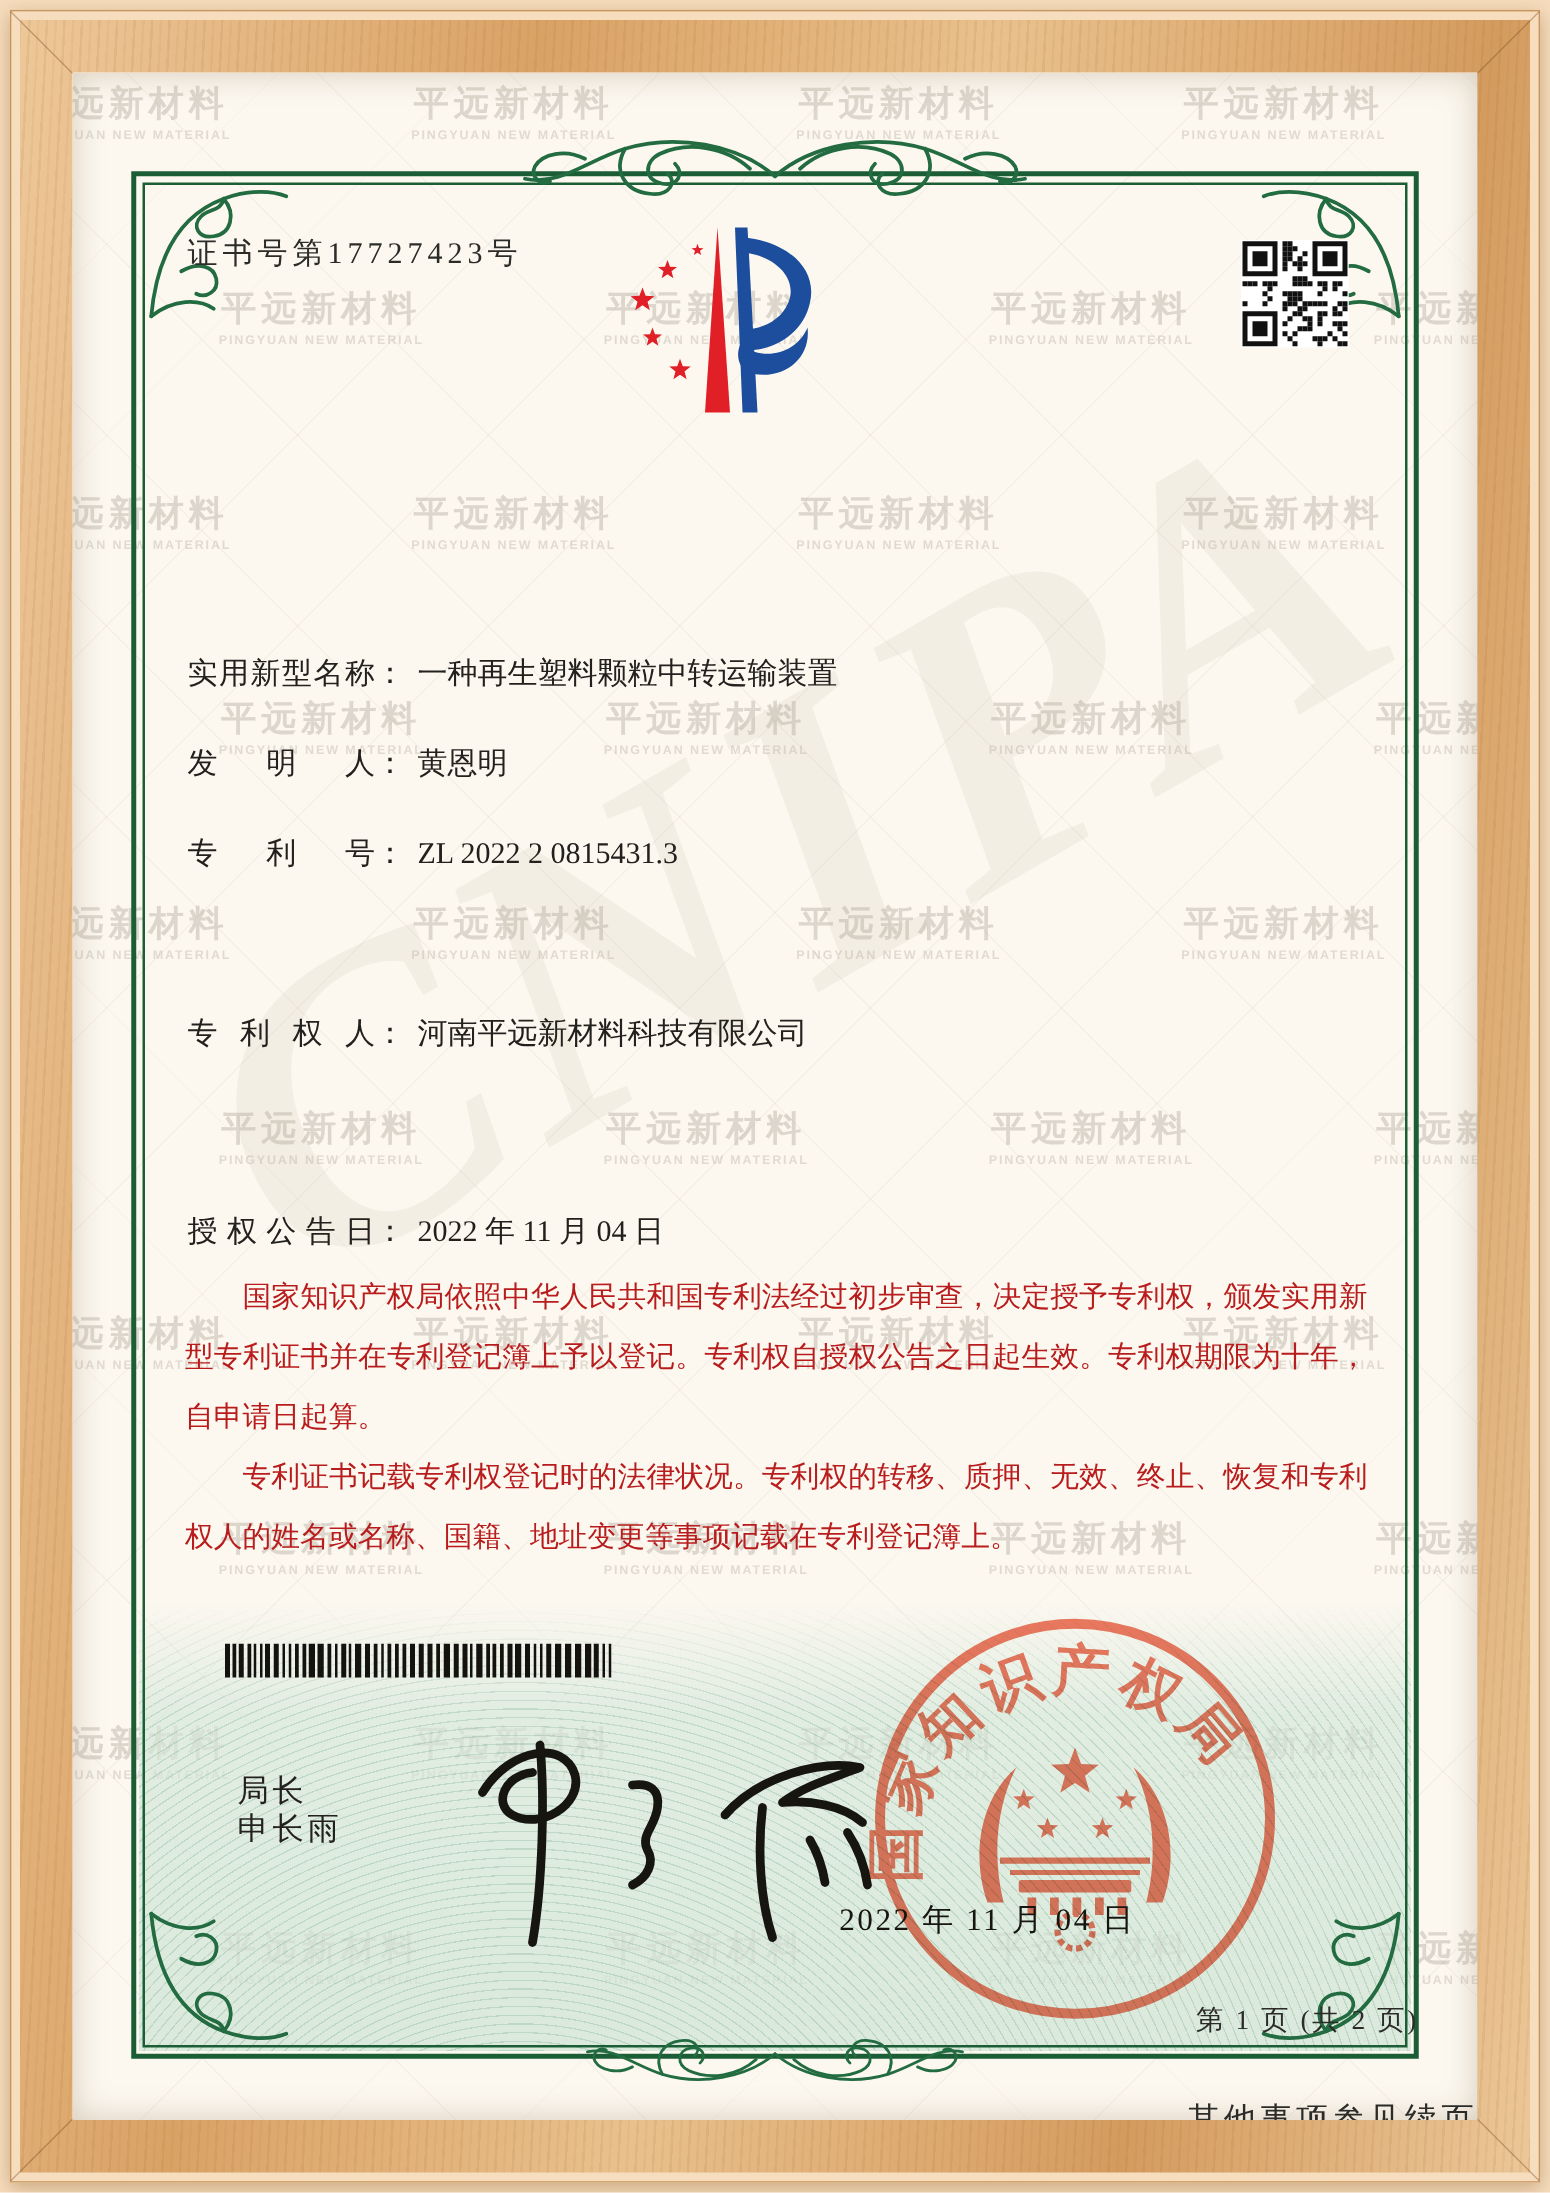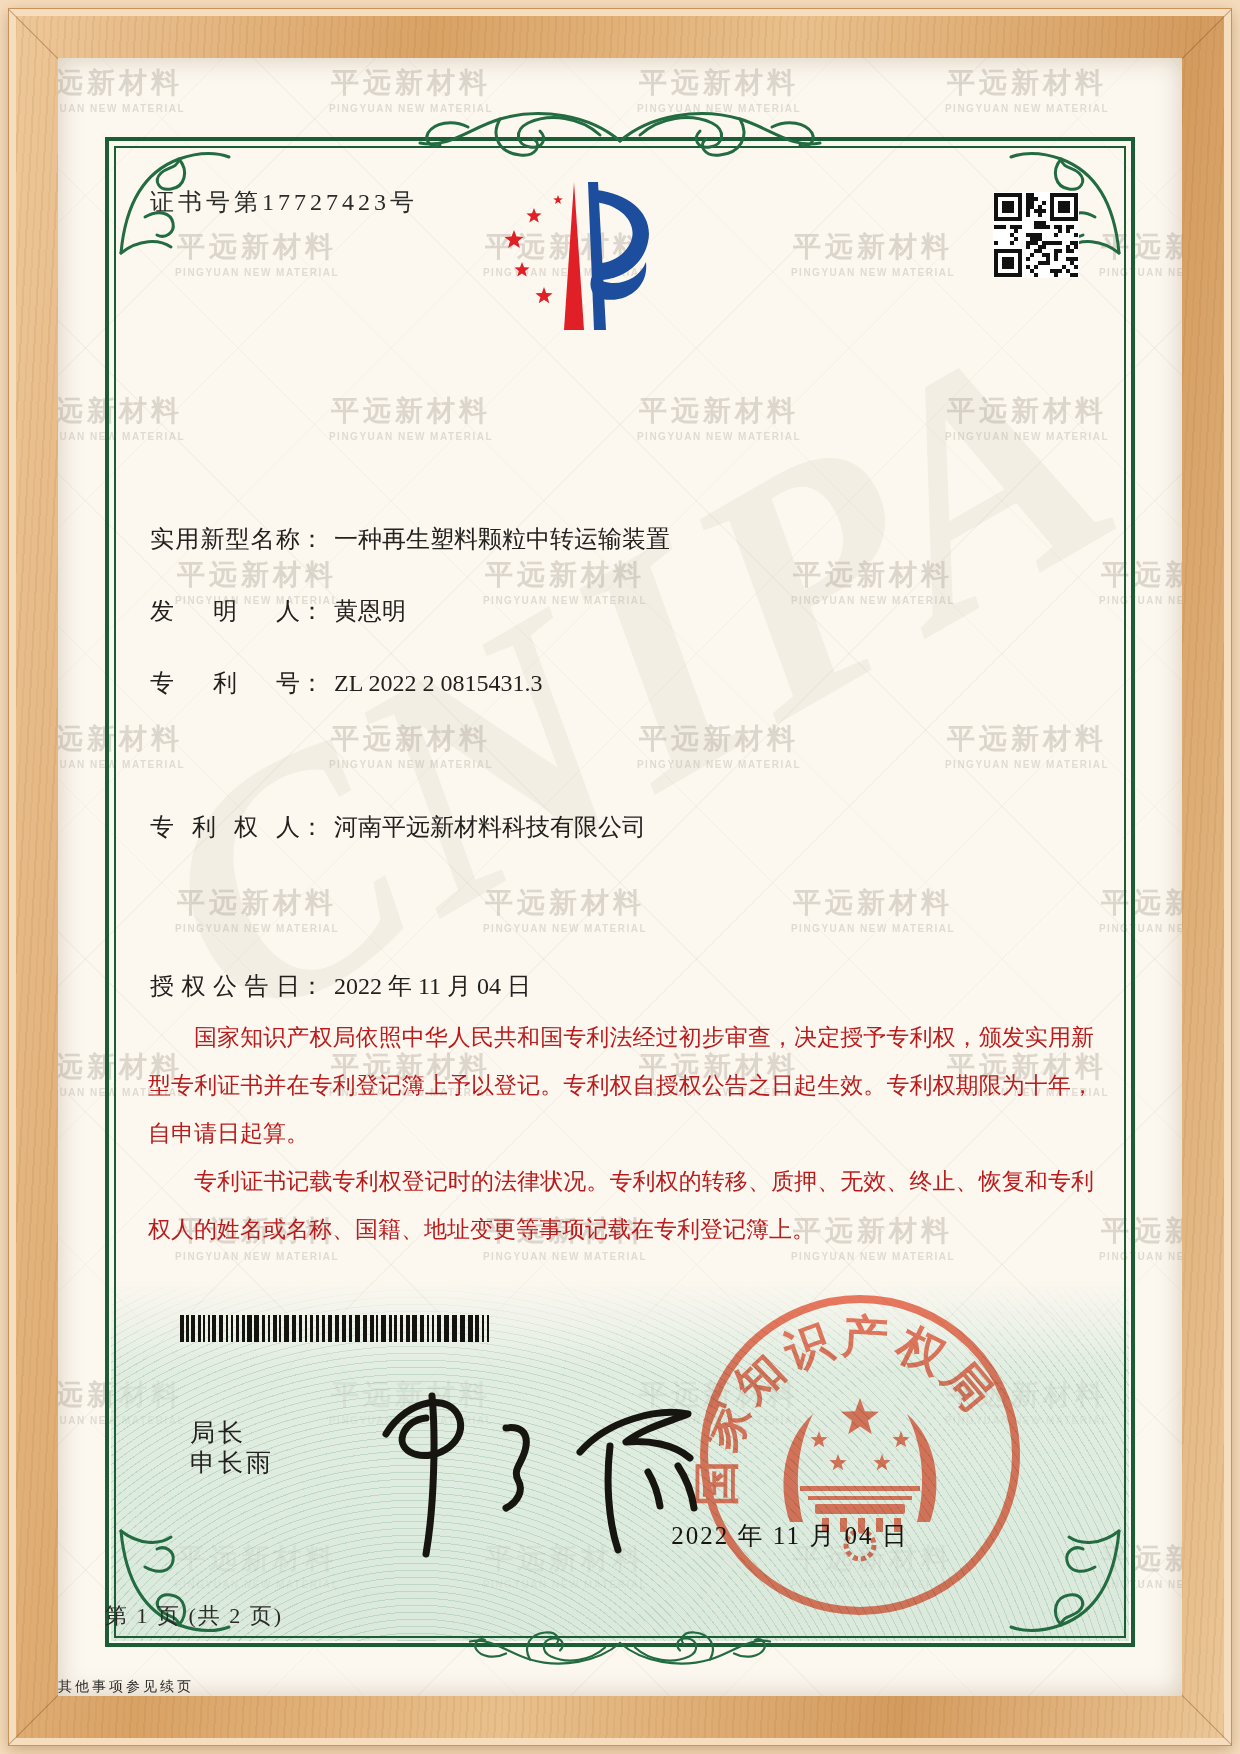--- a/index.html
+++ b/index.html
@@ -57,22 +57,22 @@
   .grant-group2 .lbl{width:150px;}
   .paras{left:90px;top:956px;width:946px;font-size:23px;line-height:48px;color:#b91c1c;text-align:justify;}
   .paras p{margin:0;text-indent:2em;}
   .barcode{left:122px;top:1257px;width:318px;height:27px;display:flex;align-items:stretch;}
   .barcode i{display:block;background:#14120f;height:100%;}
   .signer{left:132px;font-size:25px;color:#23211e;letter-spacing:3px;font-family:"Liberation Sans",sans-serif;}
   .sig-svg{left:290px;top:1310px;}
   .sig-svg path{fill:none;stroke:#17150f;stroke-width:7;stroke-linecap:round;stroke-linejoin:round;}
   .seal{left:637px;top:1232px;width:330px;height:330px;opacity:.88;mix-blend-mode:multiply;}
   .seal-date{left:582px;top:1461px;width:300px;text-align:center;font-size:25px;color:#17150f;letter-spacing:2px;}
-  .page-info{left:47px;width:1030px;top:1543px;text-align:left;font-size:22px;color:#2b2b28;letter-spacing:2px;}
-  .foot-note{left:0;width:1124px;top:1620px;text-align:left;font-size:14px;color:#2b2b28;letter-spacing:3px;}
+  .page-info{left:47px;width:1030px;top:1543px;text-align:right;font-size:22px;color:#2b2b28;letter-spacing:2px;}
+  .foot-note{left:0;width:1124px;top:1620px;text-align:right;font-size:26px;color:#2b2b28;letter-spacing:3px;}
 
   .logo-svg{left:428px;top:120px;}
   .qr{left:935px;top:134px;width:86px;height:86px;background:#fff;}
 </style>
 </head>
 <body>
 
 <div id="stage">
   <div class="wood"></div>
   <div class="miter tl"></div>

